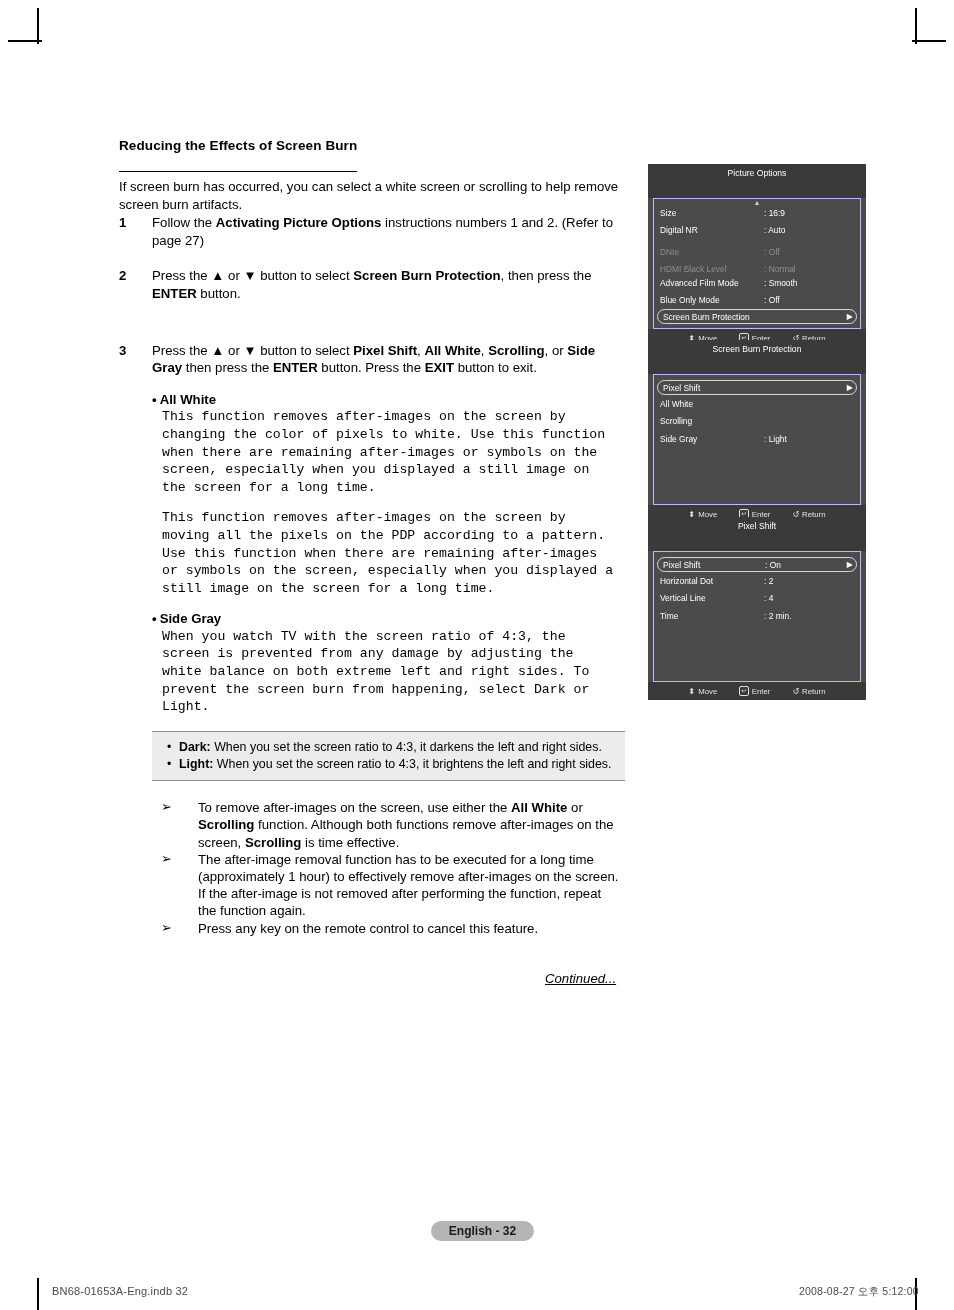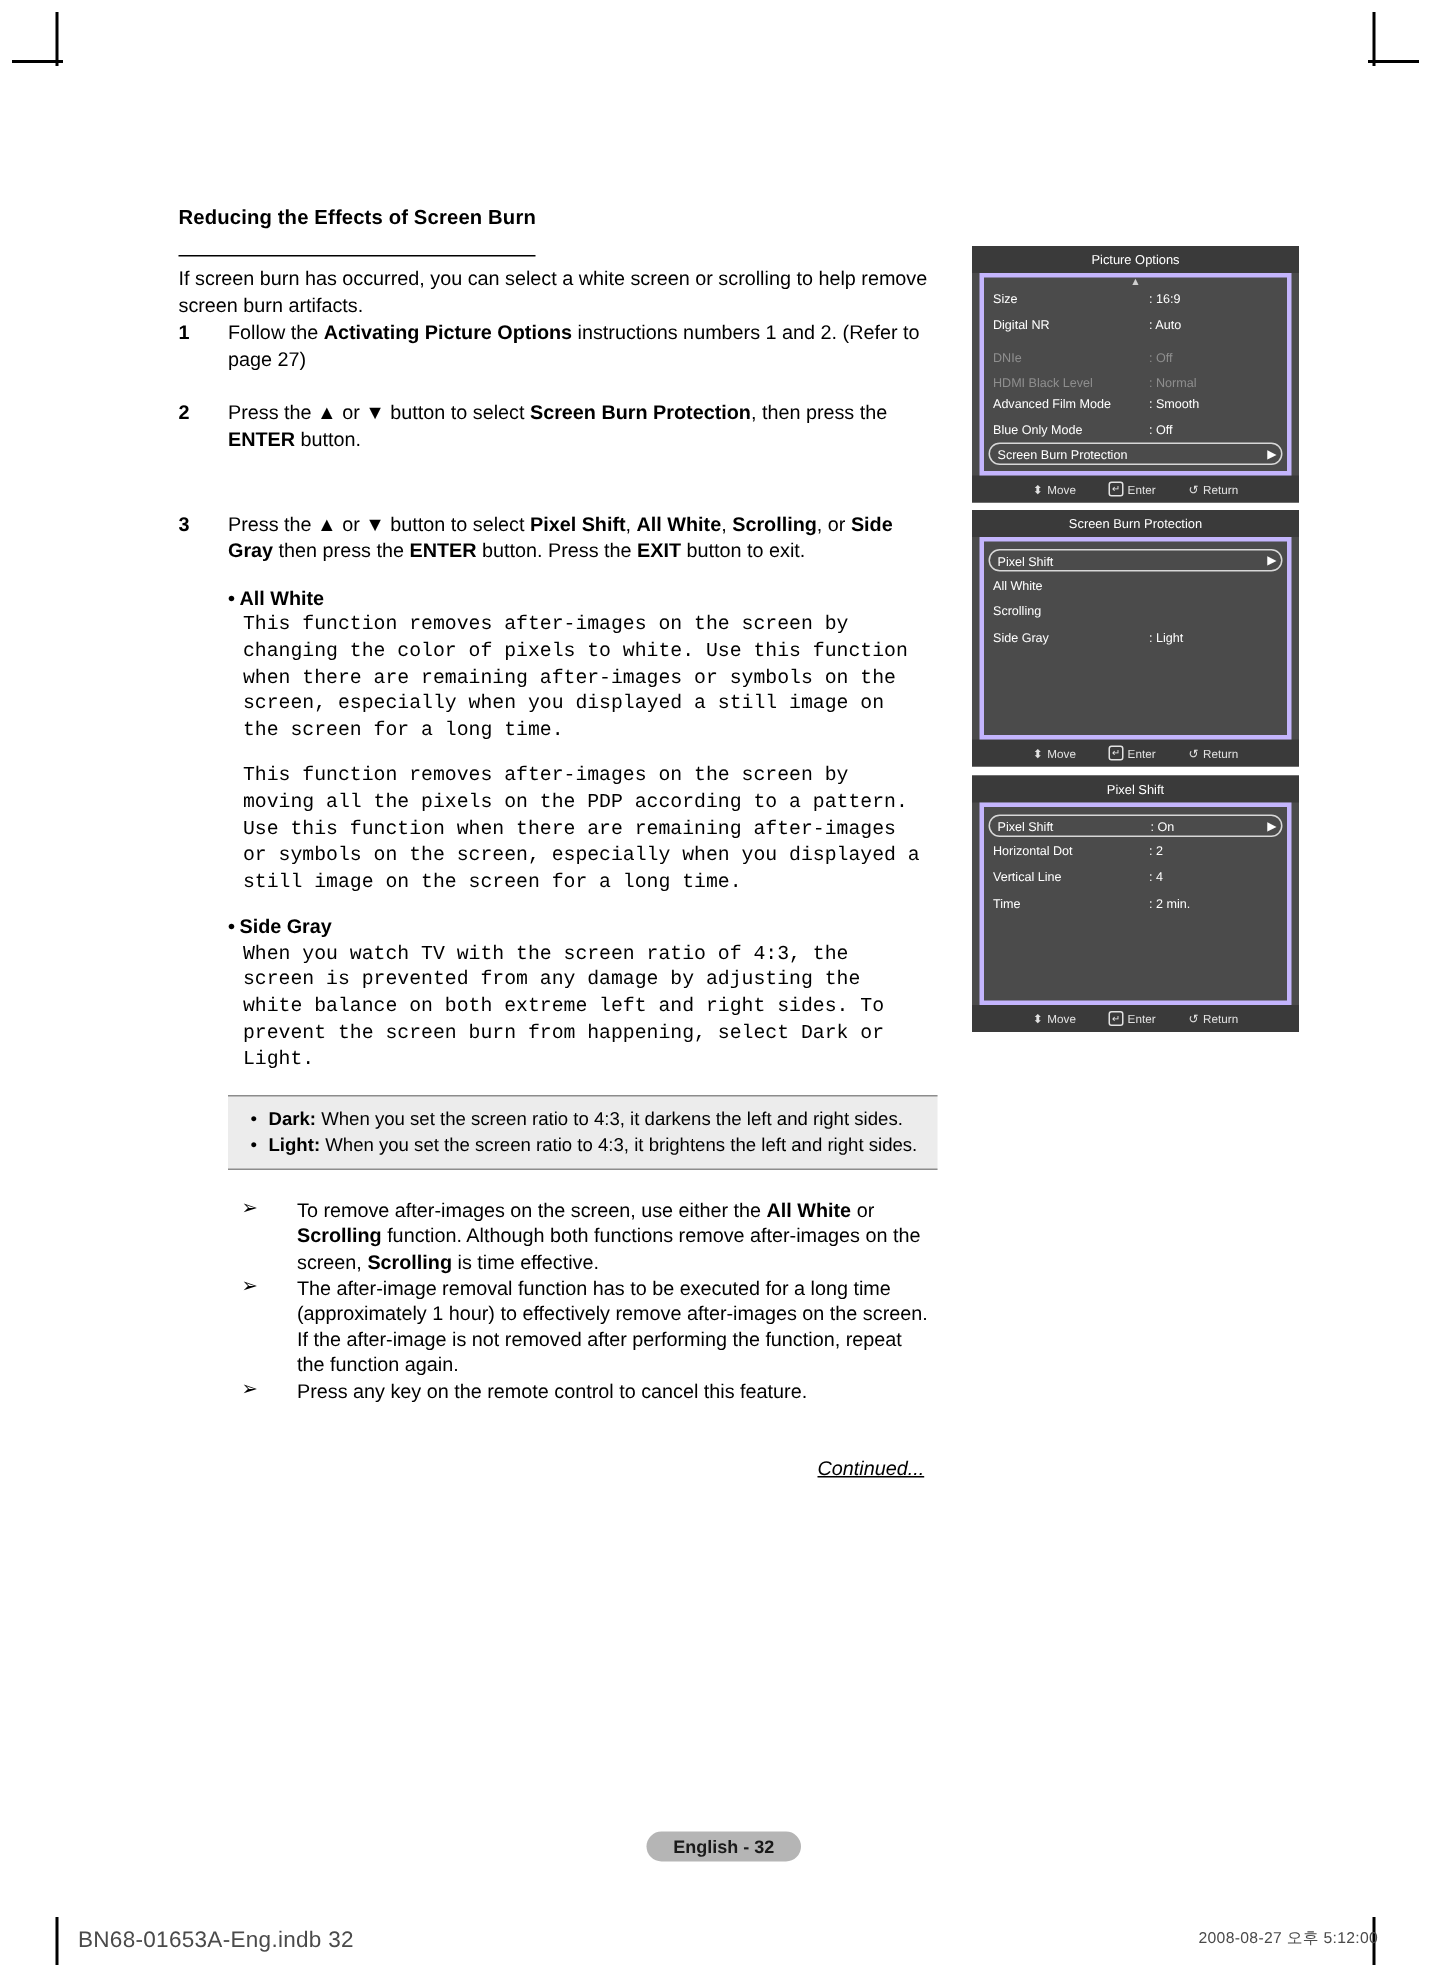--- a/index.html
+++ b/index.html
@@ -118,21 +118,21 @@
     background:#b5b5b5;
     border-radius:10px;
     display:flex; align-items:center; justify-content:center;
     font-size:12px; font-weight:bold;
     color:#1a1a1a;
   }
 
   
   .printer-left {
     position:absolute; left:52px; top:1285px;
-    font-size:15px; color:#4a4a4a;
+    font-size:11px; color:#4a4a4a;
     letter-spacing:0.2px;
     font-family:"Liberation Sans", sans-serif;
   }
   .printer-right {
     position:absolute; left:799px; top:1285px;
     font-size:10.5px; color:#4a4a4a;
     letter-spacing:0.2px;
   }
 
   
@@ -140,27 +140,27 @@
     position:absolute;
     left:648px;
     width:218px;
     background:#4b4b4b;
     color:#ffffff;
     font-size:8.4px;
   }
   .osd-title {
     background:#3a3a3a;
     text-align:center;
-    padding:4px 0 4px 0;
+    padding:4px 0 20px 0;
     font-size:8.6px;
     color:#ffffff;
   }
   .osd-body {
     margin:0 5px;
-    border:3px solid #c4b5fd;
+    border:1px solid #c4b5fd;
     background:#4b4b4b;
     padding:5px 0 4px 0;
     box-sizing:border-box;
     position:relative;
   }
   .osd-scroll-up {
     position:absolute;
     left:0; right:0;
     top:1px;
     text-align:center;

